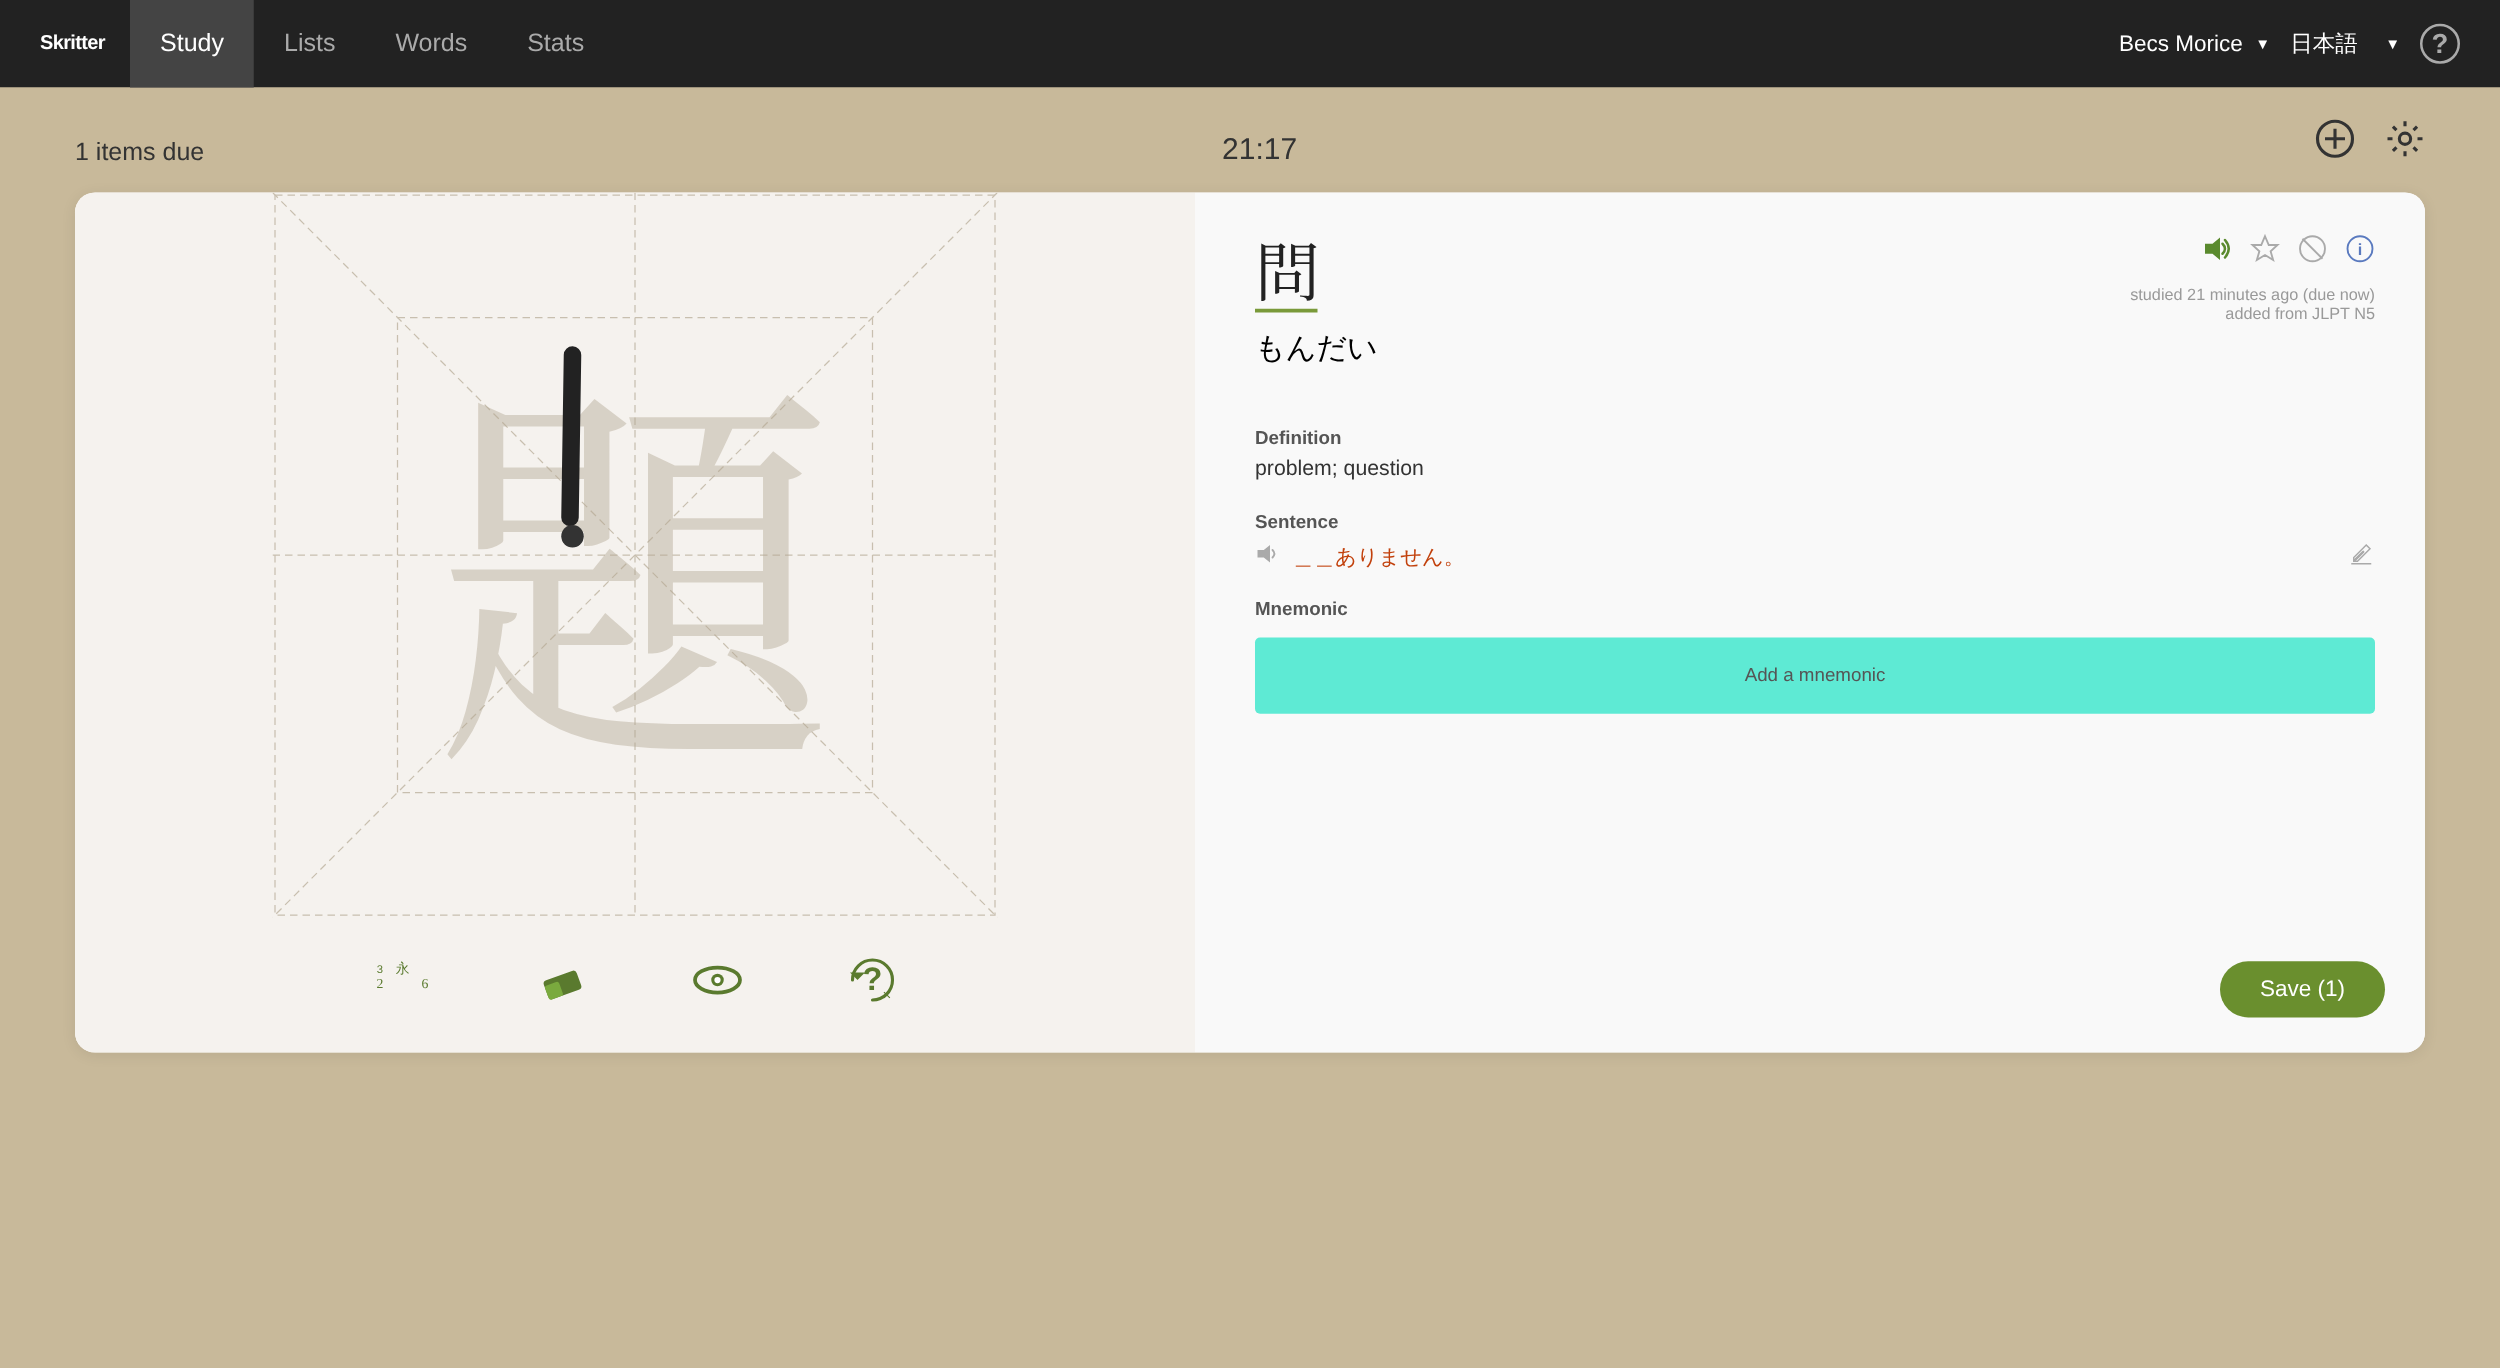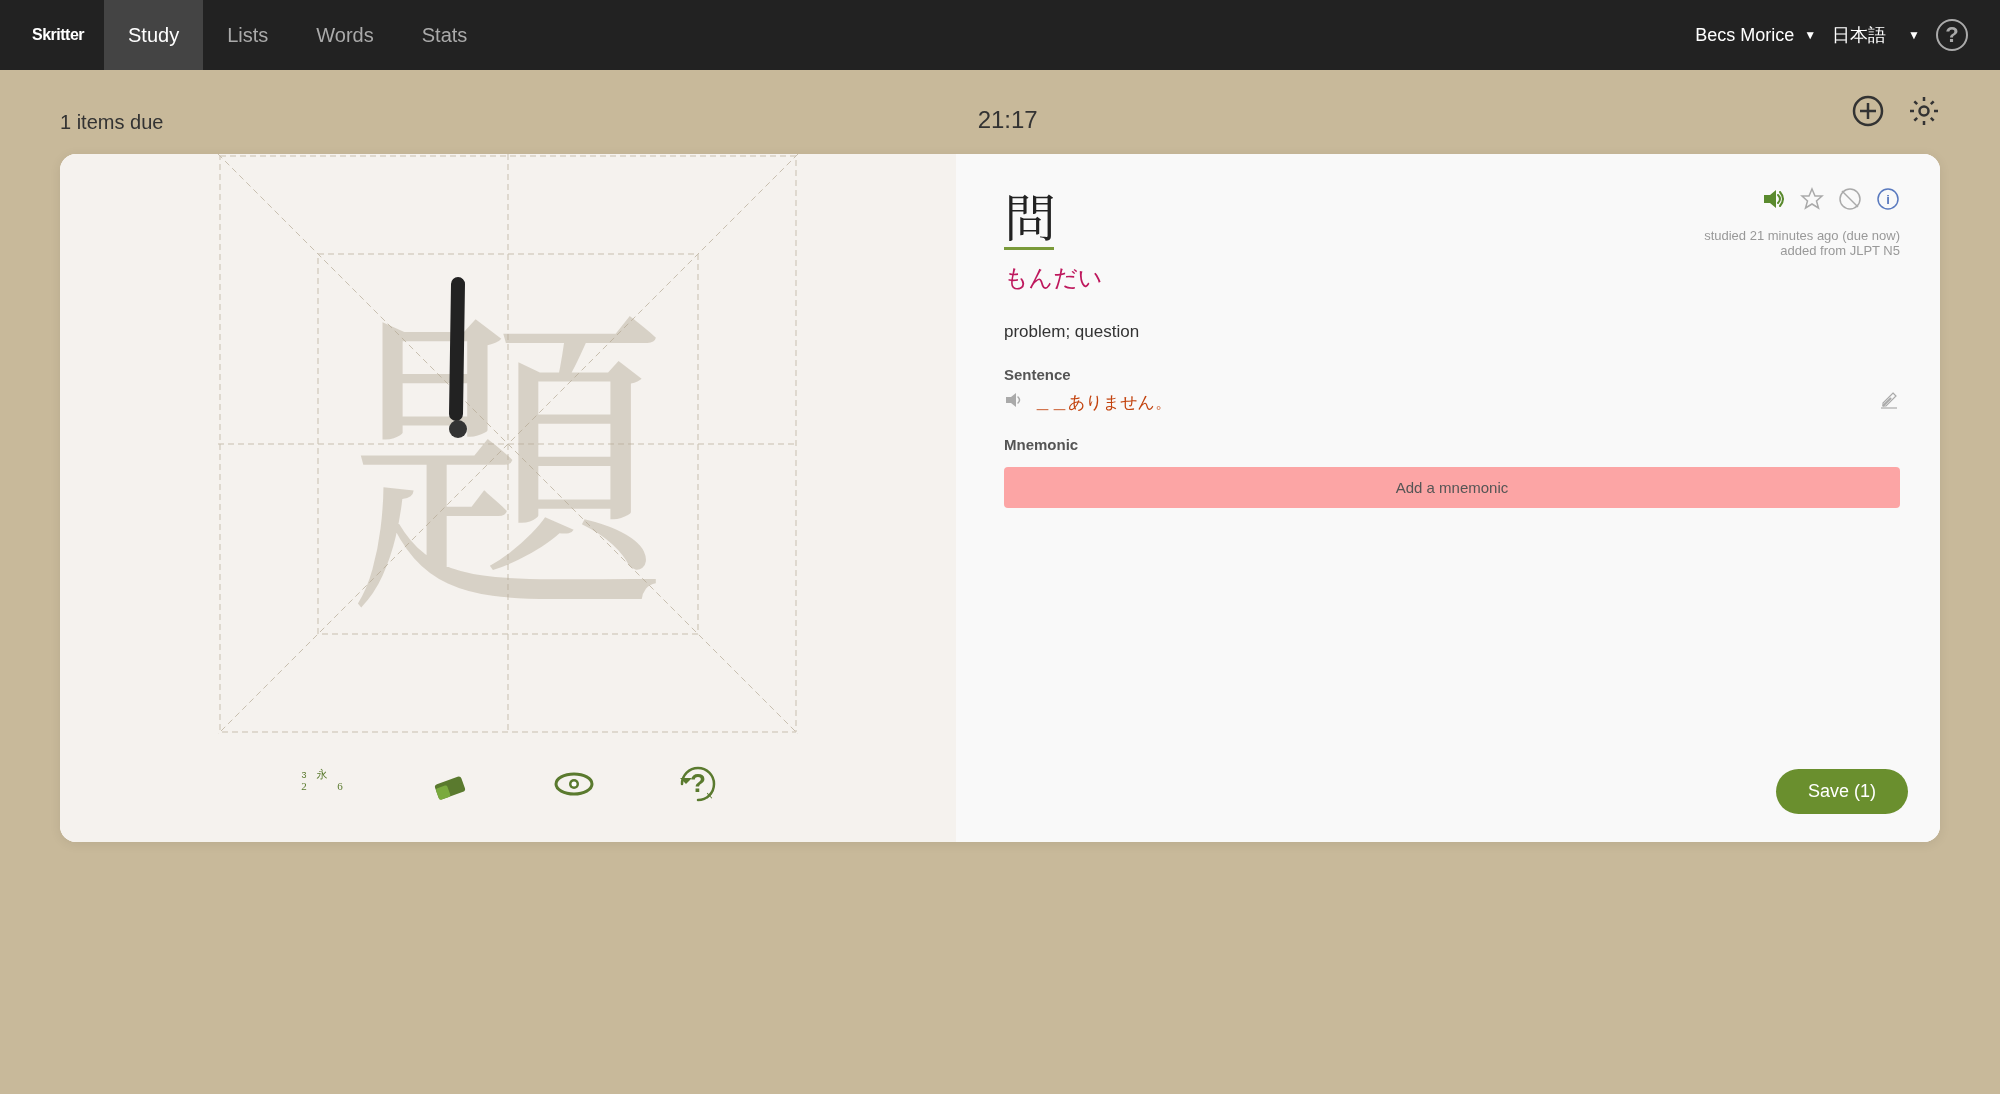--- a/index.html
+++ b/index.html
@@ -199,21 +199,21 @@
     }
     .word-underline {
       width: 50px;
       height: 3px;
       background: #7a9a3a;
       margin-top: 4px;
       margin-bottom: 12px;
     }
     .word-reading {
       font-size: 24px;
-      color: #be185d;
+      color: #000000;
       margin-bottom: 24px;
     }
     .word-actions {
       display: flex;
       align-items: center;
       gap: 14px;
     }
     .word-action-icon {
       font-size: 22px;
       cursor: pointer;
@@ -259,24 +259,24 @@
       font-size: 18px;
       cursor: pointer;
       margin-left: auto;
     }
     .sentence-text {
       font-size: 17px;
       color: #c2410c;
     }
 
     .mnemonic-btn {
-      background: #fca5a5;
+      background: #5eead4;
       border: none;
       border-radius: 4px;
-      padding: 12px 18px;
+      padding: 22px 18px;
       font-size: 15px;
       color: #555;
       cursor: pointer;
       margin-top: 8px;
       display: inline-block;
     }
 
     
     .save-btn-container {
       position: absolute;
@@ -452,20 +452,21 @@
               </svg>
             </span>
           </div>
           <div class="word-meta">
             <div>studied 21 minutes ago (due now)</div>
             <div>added from JLPT N5</div>
           </div>
         </div>
       </div>
 
+      <div class="section-label">Definition</div>
       <div class="section-value">problem; question</div>
 
       <div class="section-label">Sentence</div>
       <div class="sentence-row">
         <span class="sentence-sound">
           <svg width="20" height="20" viewBox="0 0 20 20">
             <polygon points="2,7 7,7 12,3 12,17 7,13 2,13" fill="#aaa"></polygon>
             <path d="M14 7 Q17 10 14 13" stroke="#aaa" stroke-width="1.5" fill="none" stroke-linecap="round"></path>
           </svg>
         </span>

